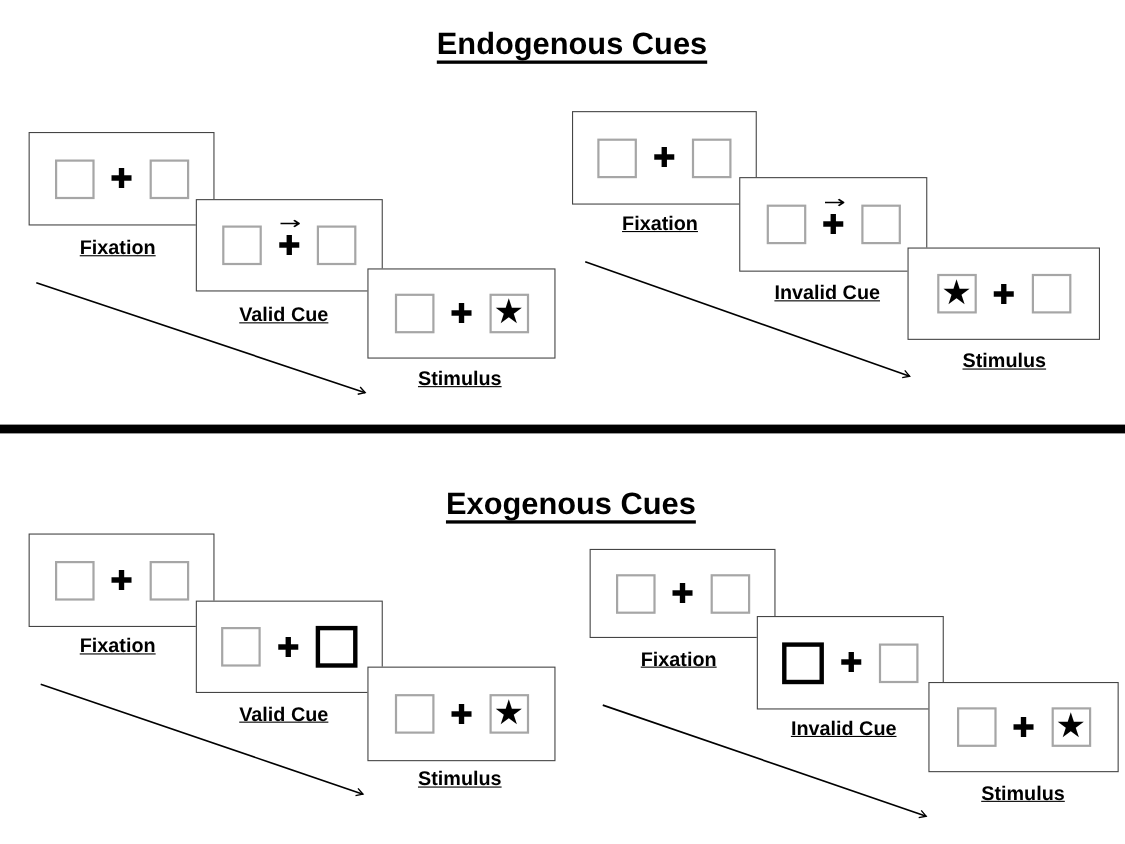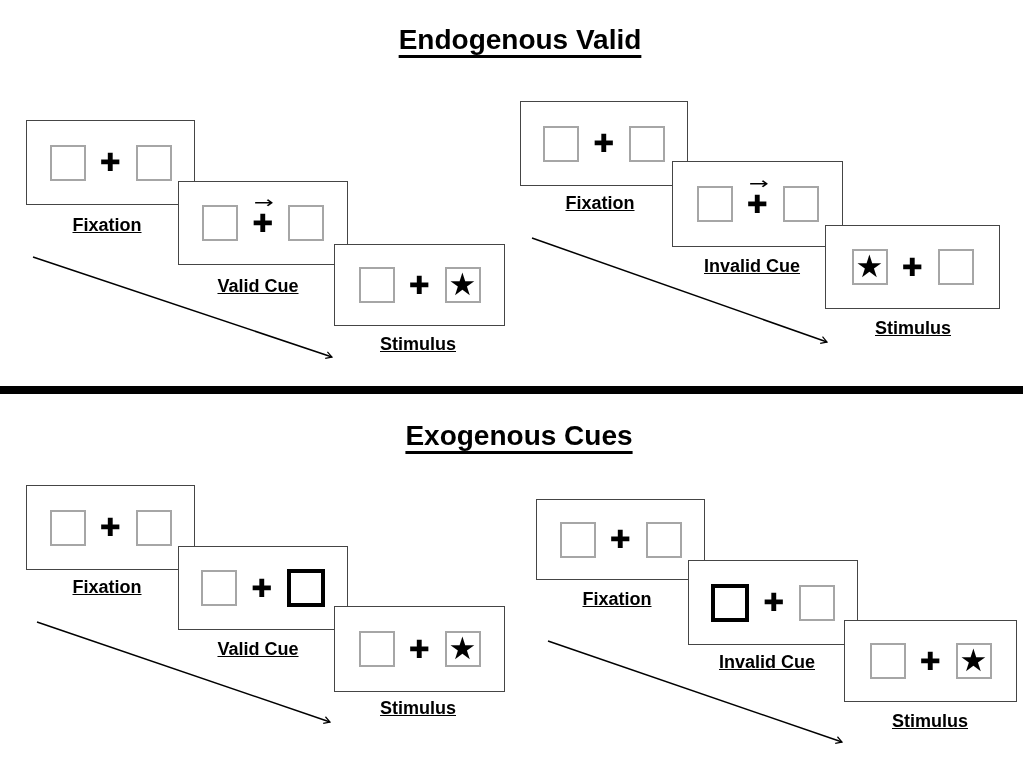--- a/index.html
+++ b/index.html
@@ -7,21 +7,21 @@
     position:relative; width:1023px; height:767px; background:#ffffff;
     font-family:"Liberation Sans", sans-serif; overflow:hidden; color:#000;
   }
   
   .sec-title {
     position:absolute; transform:translateX(-50%);
     font-size:28px; font-weight:bold; white-space:nowrap;
     text-decoration:underline; text-decoration-thickness:3px; text-underline-offset:6px;
   }
   #endo-title { left:520px; top:24px; }
-  #exo-title  { left:519px; top:420px; }
+  #exo-title  { left:519px; top:442px; }
 
   
   .divider { position:absolute; left:0; top:386px; width:1023px; height:8px; background:#000; }
 
   
   .panel {
     position:absolute; background:#fff; border:1px solid #454545; box-sizing:border-box;
     display:flex; align-items:center; justify-content:center; gap:13px;
   }
   .panel.fix  { z-index:1; }
@@ -95,21 +95,21 @@
       <marker id="ah" markerWidth="10" markerHeight="10" refX="7" refY="4.5" orient="auto" markerUnits="userSpaceOnUse">
         <path d="M1,1 L7,4.5 L1,8" fill="none" stroke="#000" stroke-width="1.2"></path>
       </marker>
     </defs>
     <line x1="33" y1="257" x2="332" y2="357" stroke="#000" stroke-width="1.5" marker-end="url(#ah)"></line>
     <line x1="532" y1="238" x2="827" y2="342" stroke="#000" stroke-width="1.5" marker-end="url(#ah)"></line>
     <line x1="37" y1="622" x2="330" y2="722" stroke="#000" stroke-width="1.5" marker-end="url(#ah)"></line>
     <line x1="548" y1="641" x2="842" y2="742" stroke="#000" stroke-width="1.5" marker-end="url(#ah)"></line>
   </svg>
 
-  <div class="sec-title" id="endo-title">Endogenous Valid</div>
+  <div class="sec-title" id="endo-title">Endogenous Cues</div>
   <div class="sec-title" id="exo-title">Exogenous Cues</div>
 
   <div class="divider"></div>
 
   <div class="panel fix" id="ev-fix">
     <span class="box"></span>
     <span class="plus-wrap">
         <span class="plus">✚</span>
       </span>
     <span class="box"></span>

